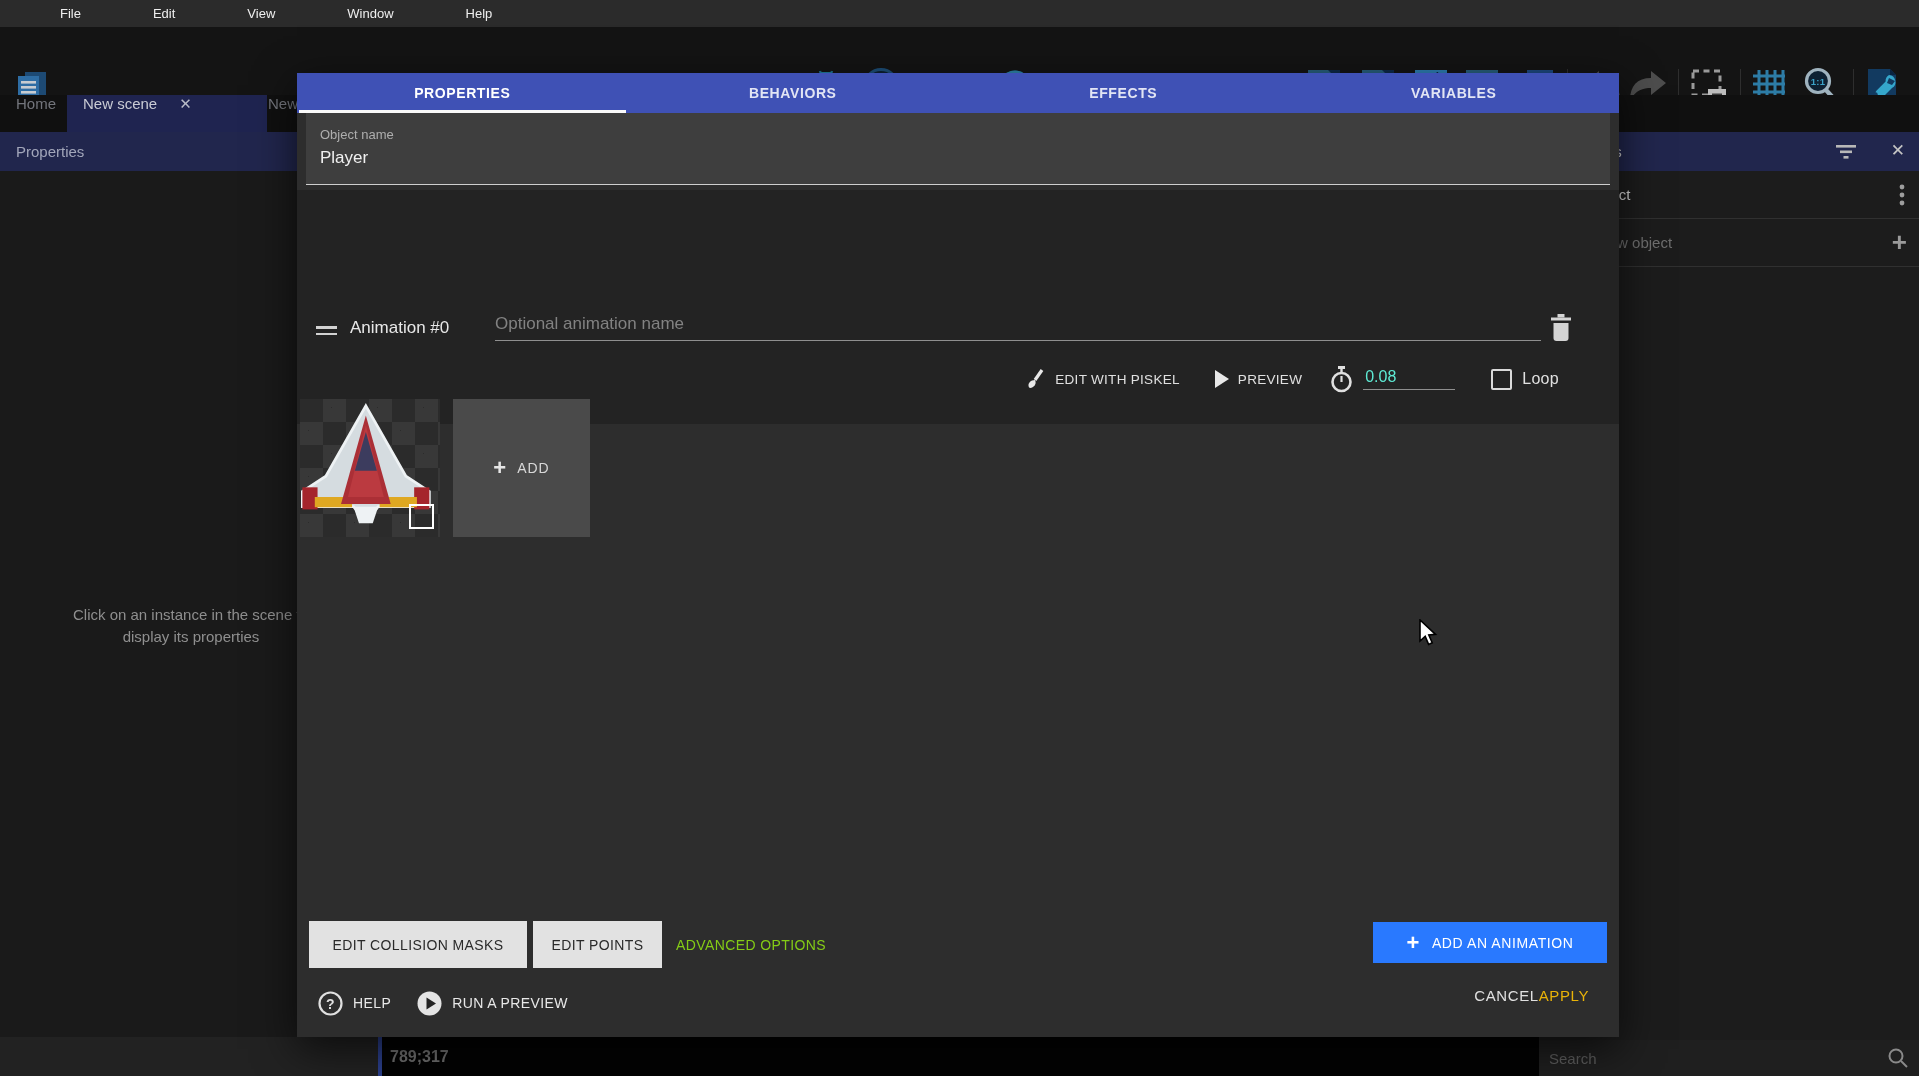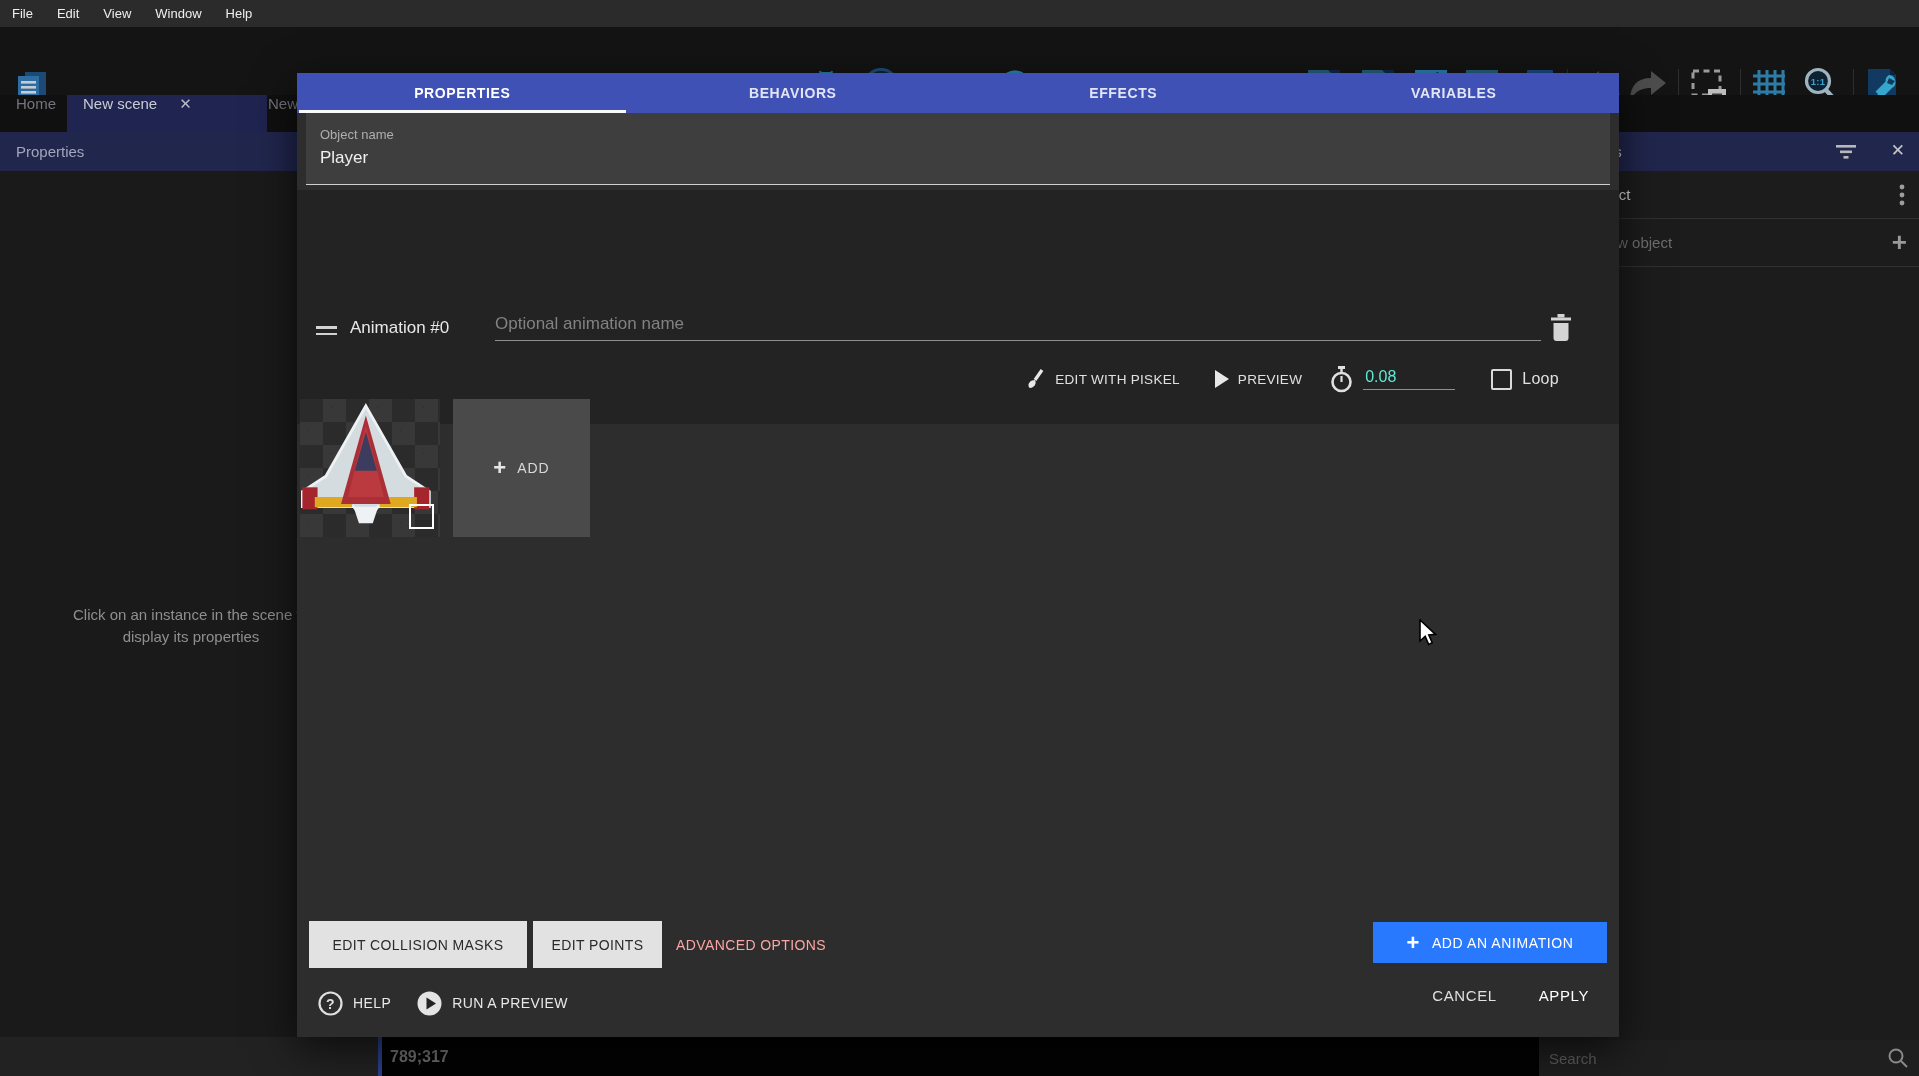--- a/index.html
+++ b/index.html
@@ -3,21 +3,21 @@
 <meta charset="utf-8">
 <style>
   * { margin:0; padding:0; box-sizing:border-box; }
   html,body { width:1919px; height:1076px; overflow:hidden; background:#111;
               font-family:"Liberation Sans", sans-serif; }
   .abs { position:absolute; }
 
   
   #menubar { left:0; top:0; width:1919px; height:27px; background:#2b2b2b; color:#efefef;
              display:flex; align-items:center; gap:0; font-size:13px; z-index:2; }
-  .menu-item { padding:0 12px; line-height:27px; }
+  .menu-item { padding:0 12px; line-height:27px;margin-left:48px; }
   #toolbar { left:0; top:27px; width:1919px; height:68px; background:#141414; z-index:1; }
   .tbtn { position:absolute; top:40px; height:38px; display:flex; align-items:center; gap:8px;
           color:#9aa0a6; font-size:15px; letter-spacing:.3px;justify-content:flex-end; }
   .sep { position:absolute; top:42px; width:1px; height:32px; background:#2e2e2e; }
 
   
   #tabstrip { left:0; top:95px; width:1919px; height:37px; background:#101010; z-index:1; }
   .etab { position:absolute; top:0; height:37px; display:flex; align-items:flex-start;
           font-size:15px; color:#73757c; padding:0 16px; }
   .etab.active { background:#1f2450; color:#c9cbd4; }
@@ -85,32 +85,32 @@
   .frame-select { position:absolute; right:6px; bottom:8px; width:25px; height:25px;
                   border:2.5px solid #fff; }
   .add-frame { width:137px; height:138px; background:#4a4a4a; display:flex; align-items:center;
                justify-content:center; gap:10px; color:#d8d8d8; font-size:14px; letter-spacing:1px; }
   .add-frame .plus { font-size:22px; font-weight:bold; color:#e6e6e6; }
 
   .light-btn { position:absolute; top:848px; height:47px; background:#e2e2e2; color:#2a2a2a;
                font-size:14px; letter-spacing:.4px; display:flex; align-items:center;
                justify-content:center; }
   #advanced-options { position:absolute; top:848px; height:47px; display:flex; align-items:center;
-                      color:#fca5a5; font-size:14px; letter-spacing:.4px; }
+                      color:#84cc16; font-size:14px; letter-spacing:.4px; }
   #add-anim-btn { position:absolute; left:1076px; top:849px; width:234px; height:41px;
                   background:#2979ff; color:#fff; font-size:14px; letter-spacing:.6px;
                   display:flex; align-items:center; justify-content:center; gap:12px; }
   #add-anim-btn .plus { font-size:22px; font-weight:bold; }
   #dlg-footer-left { position:absolute; left:21px; top:910px; height:40px; display:flex;
                      align-items:center; gap:26px; color:#e8e8e8; font-size:14px; letter-spacing:.4px; }
   .footer-item { display:flex; align-items:center; gap:10px; }
   #dlg-footer-right { position:absolute; right:30px; top:914px; display:flex; align-items:center;
-                      gap:42px; font-size:15px; letter-spacing:.6px; }
+                      font-size:15px; letter-spacing:.6px; }
   #cancel-btn { color:#e0e0e0; }
-  #apply-btn { color:#ffffff; }
+  #apply-btn { color:#eab308; }
 
   #cursor { left:1418px; top:619px; z-index:50; }
   svg { display:block; }
 </style>
 </head>
 <body>
 
 <div id="menubar" class="abs">
   <span class="menu-item">File</span>
   <span class="menu-item">Edit</span>

